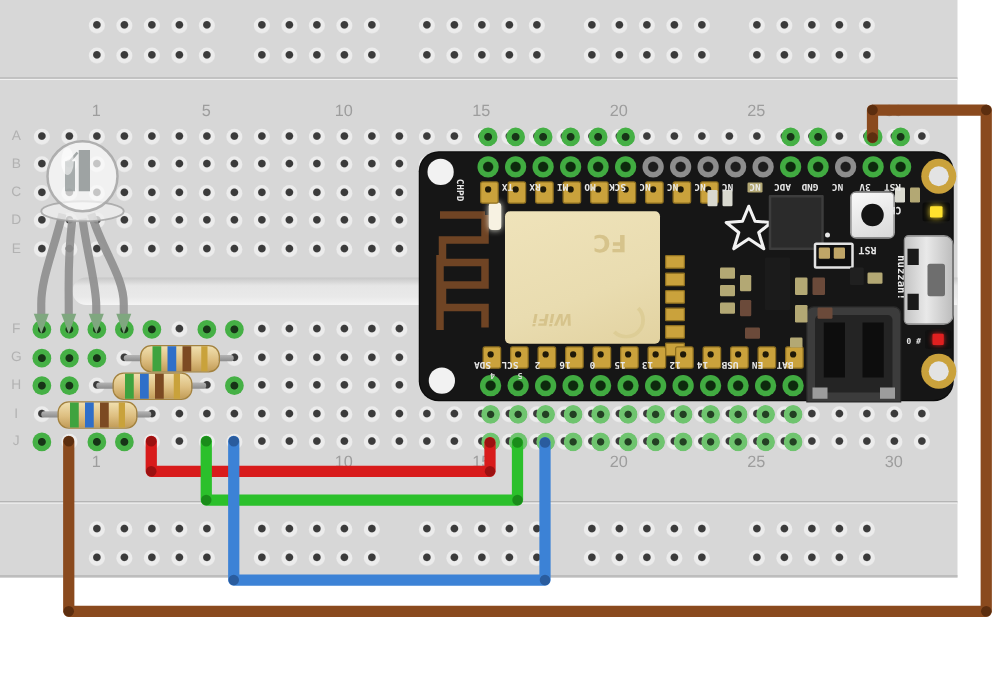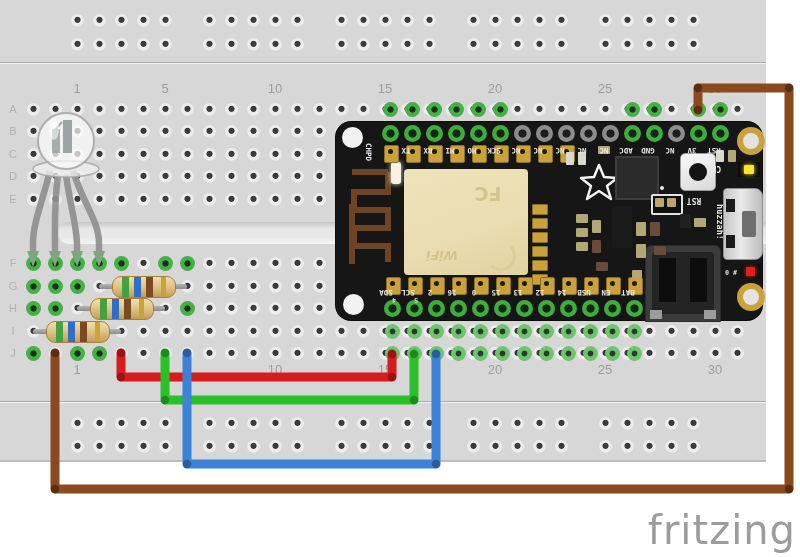--- a/index.html
+++ b/index.html
@@ -809,14 +809,13 @@
       </g>
       <g>
         <path d="M187,353 L187,464 L436,464 L436,354" fill="none" stroke="#3c82d6" stroke-width="9" stroke-linecap="round" stroke-linejoin="round"></path>
         <circle cx="187" cy="353" r="4.2" fill="#2a5c9e"></circle>
         <circle cx="187" cy="464" r="4.2" fill="#2a5c9e"></circle>
         <circle cx="436" cy="464" r="4.2" fill="#2a5c9e"></circle>
         <circle cx="436" cy="354" r="4.2" fill="#2a5c9e"></circle>
       </g>
     </svg>
 
-  <div id="fritzing-logo">fritzing</div>
 </div>
 
 </body></html>

